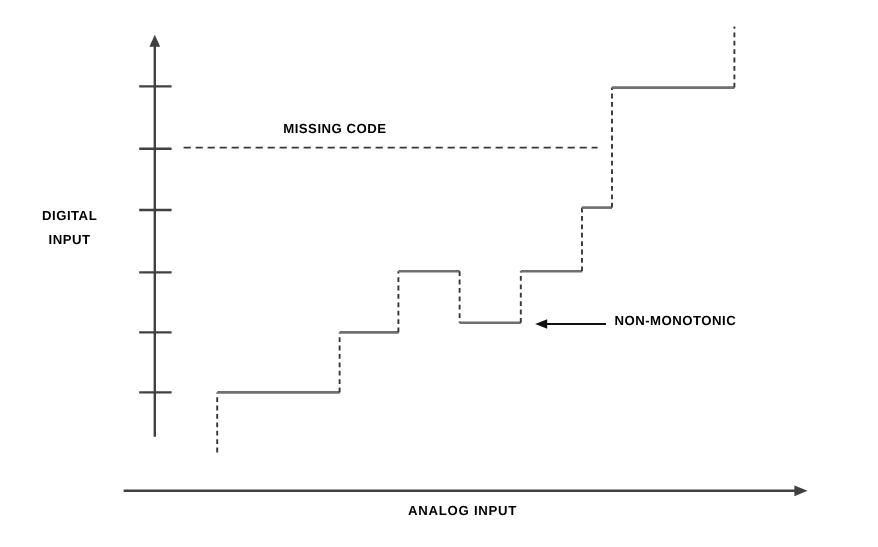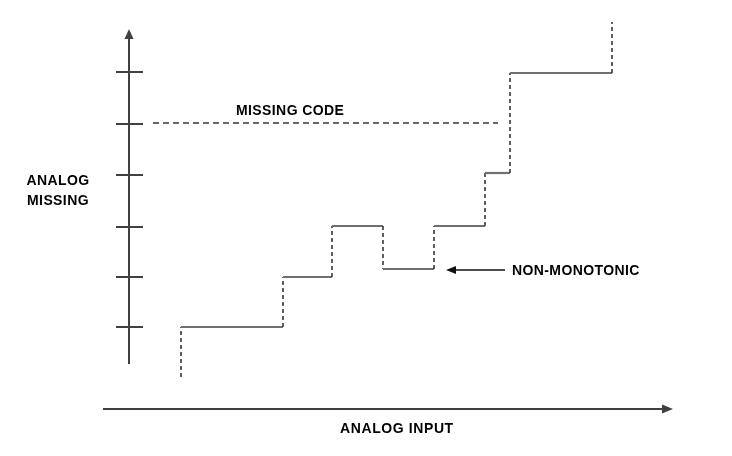--- a/index.html
+++ b/index.html
@@ -10,21 +10,21 @@
     width: 732px;
     height: 456px;
     background: #ffffff;
     overflow: hidden;
   }
   svg.diagram { position: absolute; left: 0; top: 0; }
   .label {
     position: absolute;
     font-weight: bold;
     color: #000000;
-    font-size: 14px;
+    font-size: 11px;
     letter-spacing: 0.4px;
     white-space: nowrap;
   }
   .y-label {
     left: 12px;
     top: 170px;
     width: 92px;
     text-align: center;
     line-height: 20px;
     white-space: normal;
@@ -75,22 +75,22 @@
         <line x1="510" y1="73" x2="612" y2="73" stroke="#6f6f6f" stroke-width="2.2"></line>
         <line x1="612" y1="73" x2="612" y2="22" stroke="#383838" stroke-width="1.6" stroke-dasharray="4 3"></line>
       </g>
     <g>
         <line x1="505" y1="270" x2="455" y2="270" stroke="#111111" stroke-width="1.6"></line>
         <polygon points="446,270 456,266 456,274" fill="#111111"></polygon>
       </g>
   </svg>
 
   <div class="label y-label">
-    <span>ANALOG</span>
-    <span>MISSING</span>
+    <span>DIGITAL</span>
+    <span>INPUT</span>
   </div>
 
   <div class="label missing-code-label">MISSING CODE</div>
 
   <div class="label non-monotonic-label">NON-MONOTONIC</div>
 
   <div class="label analog-input-label">ANALOG INPUT</div>
 </div>
 
 </body></html>

